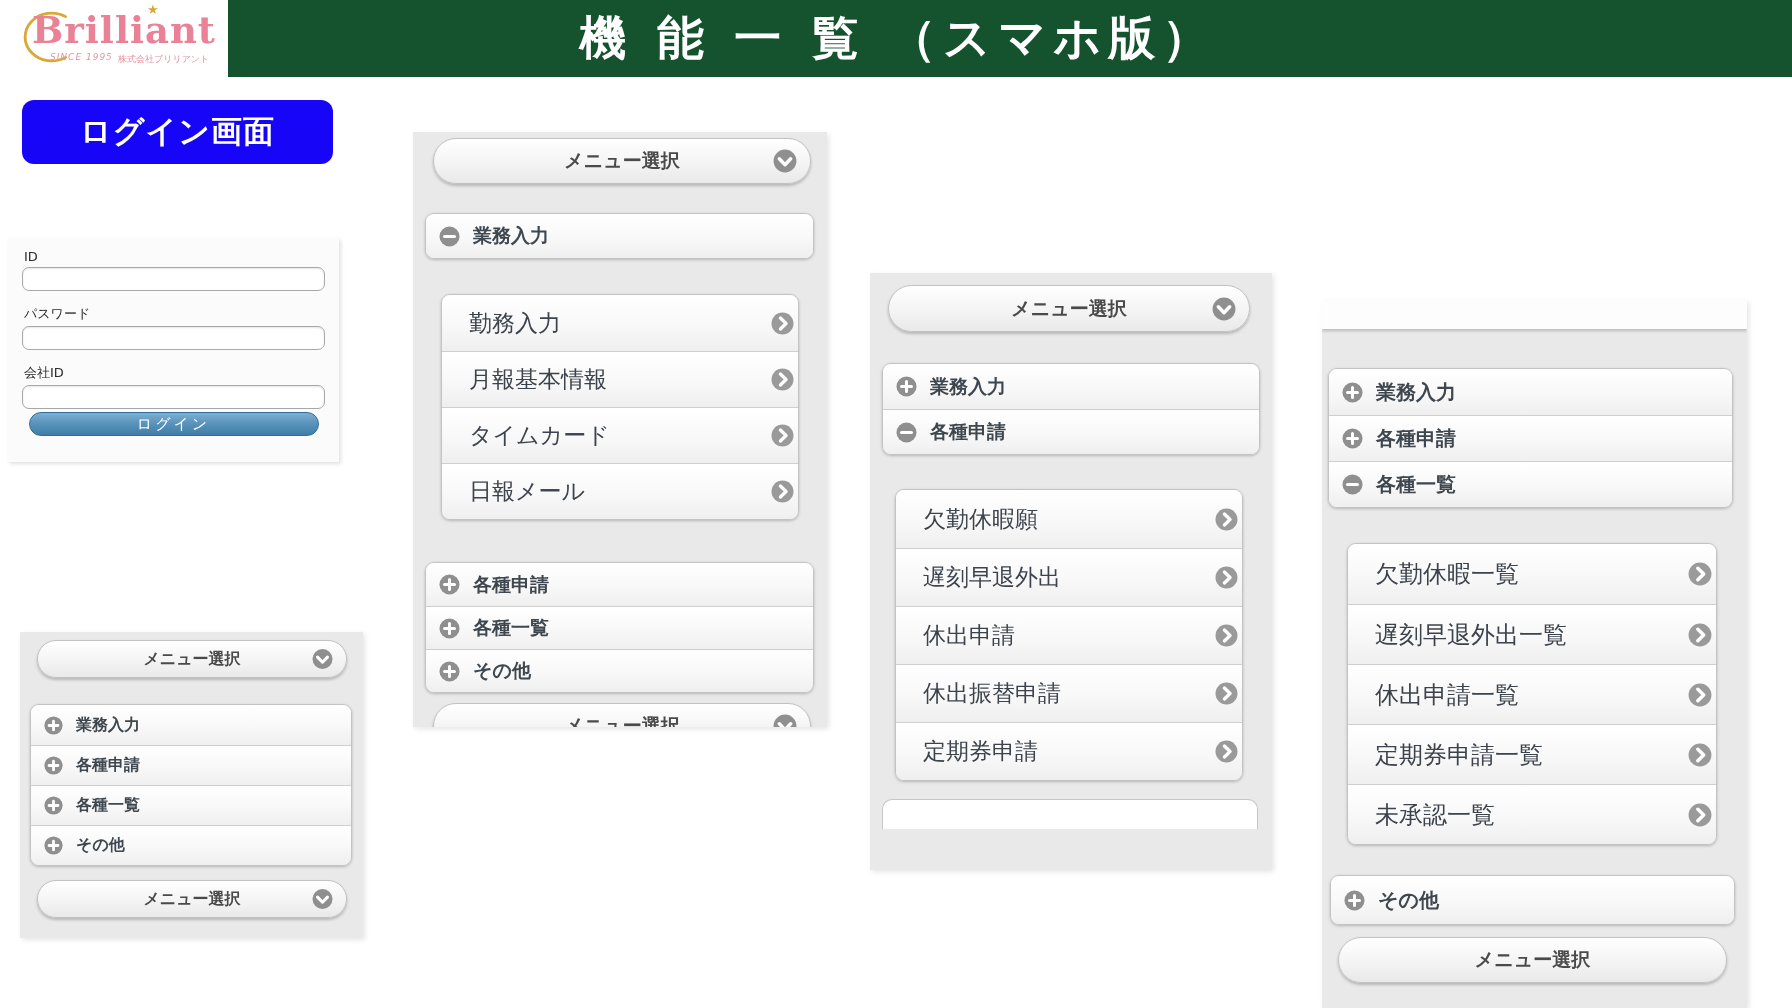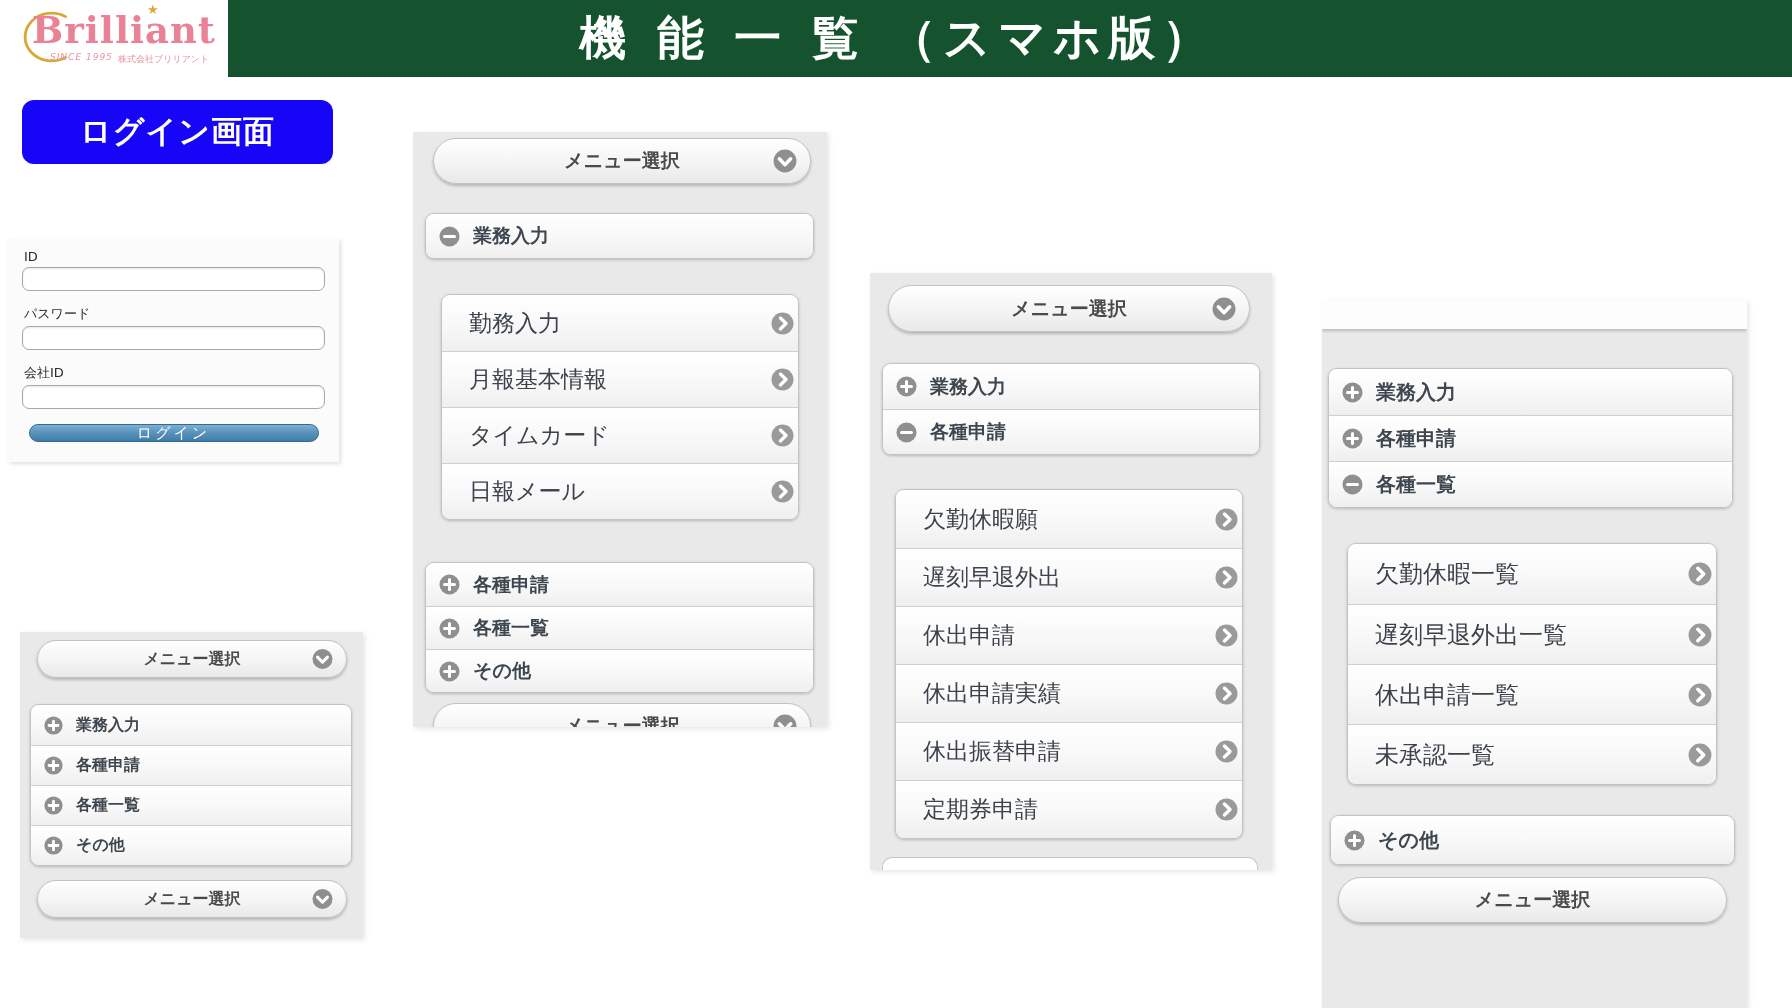--- a/index.html
+++ b/index.html
@@ -26,22 +26,22 @@
     border-radius:12px; display:flex; align-items:center; justify-content:center;
     color:#fff; font-size:31px; font-weight:bold; letter-spacing:1px; }
 
   
   .login-panel { position:absolute; left:8px; top:238px; width:331px; height:224px; background:#fbfbfb;
     box-shadow:2px 2px 4px rgba(0,0,0,0.12); padding:10px 14px 16px 14px; }
   .fld-label { font-size:13px; color:#2b2b2b; margin:1px 0 3px 2px; }
   .fld-input { display:block; width:100%; height:24px; border:1px solid #a8a8a8; border-radius:7px;
     background:#fff; box-shadow:inset 0 1px 2px rgba(0,0,0,0.10); outline:none; padding:0 8px; font-size:13px; }
   .fld-gap { height:13px; }
-  .login-btn { margin:15px auto 0 auto; display:flex; align-items:center; justify-content:center;
-    width:290px; height:18px; border:1px solid #2f6d96; border-radius:16px;
+  .login-btn { margin:3px auto 0 auto; display:flex; align-items:center; justify-content:center;
+    width:290px; height:24px; border:1px solid #2f6d96; border-radius:16px;
     background:linear-gradient(180deg,#7db0d3 0%,#5b94bc 45%,#3f7da8 100%);
     color:#fff; font-size:15px; letter-spacing:3px; cursor:pointer; }
 
   
   .phone { position:absolute; background:#e9e9e9; overflow:hidden; box-shadow:2px 2px 5px rgba(0,0,0,0.10); }
 
   .menu-btn { position:relative; display:flex; align-items:center; justify-content:center;
     background:linear-gradient(180deg,#ffffff 0%,#f4f4f4 55%,#e9e9e9 100%);
     border:1px solid #c2c2c2; box-shadow:0 2px 3px rgba(0,0,0,0.22);
     color:#4a4a4a; font-weight:bold; }
@@ -293,27 +293,20 @@
           </svg>
       </div>
       <div class="row nav-row">
         <span>休出申請</span>
         <svg class="ci" width="23" height="23" viewBox="0 0 22 22">
             <circle cx="11" cy="11" r="10.5" fill="#9a9a9a"></circle>
             <path d="M9 5.8 L14.4 11 L9 16.2" fill="none" stroke="#fff" stroke-width="3.2" stroke-linecap="round" stroke-linejoin="round"></path>
           </svg>
       </div>
       <div class="row nav-row">
-        <span>休出申請実績</span>
-        <svg class="ci" width="23" height="23" viewBox="0 0 22 22">
-            <circle cx="11" cy="11" r="10.5" fill="#9a9a9a"></circle>
-            <path d="M9 5.8 L14.4 11 L9 16.2" fill="none" stroke="#fff" stroke-width="3.2" stroke-linecap="round" stroke-linejoin="round"></path>
-          </svg>
-      </div>
-      <div class="row nav-row">
         <span>休出振替申請</span>
         <svg class="ci" width="23" height="23" viewBox="0 0 22 22">
             <circle cx="11" cy="11" r="10.5" fill="#9a9a9a"></circle>
             <path d="M9 5.8 L14.4 11 L9 16.2" fill="none" stroke="#fff" stroke-width="3.2" stroke-linecap="round" stroke-linejoin="round"></path>
           </svg>
       </div>
       <div class="row nav-row">
         <span>定期券申請</span>
         <svg class="ci" width="23" height="23" viewBox="0 0 22 22">
             <circle cx="11" cy="11" r="10.5" fill="#9a9a9a"></circle>
@@ -365,20 +358,27 @@
           </svg>
       </div>
       <div class="row nav-row">
         <span>休出申請一覧</span>
         <svg class="ci" width="24" height="24" viewBox="0 0 22 22">
             <circle cx="11" cy="11" r="10.5" fill="#9a9a9a"></circle>
             <path d="M9 5.8 L14.4 11 L9 16.2" fill="none" stroke="#fff" stroke-width="3.2" stroke-linecap="round" stroke-linejoin="round"></path>
           </svg>
       </div>
       <div class="row nav-row">
+        <span>定期券申請一覧</span>
+        <svg class="ci" width="24" height="24" viewBox="0 0 22 22">
+            <circle cx="11" cy="11" r="10.5" fill="#9a9a9a"></circle>
+            <path d="M9 5.8 L14.4 11 L9 16.2" fill="none" stroke="#fff" stroke-width="3.2" stroke-linecap="round" stroke-linejoin="round"></path>
+          </svg>
+      </div>
+      <div class="row nav-row">
         <span>未承認一覧</span>
         <svg class="ci" width="24" height="24" viewBox="0 0 22 22">
             <circle cx="11" cy="11" r="10.5" fill="#9a9a9a"></circle>
             <path d="M9 5.8 L14.4 11 L9 16.2" fill="none" stroke="#fff" stroke-width="3.2" stroke-linecap="round" stroke-linejoin="round"></path>
           </svg>
       </div>
     </div>
     <div class="card other-card">
       <div class="row sec-row">
         <svg class="ci" width="21" height="21" viewBox="0 0 22 22">

